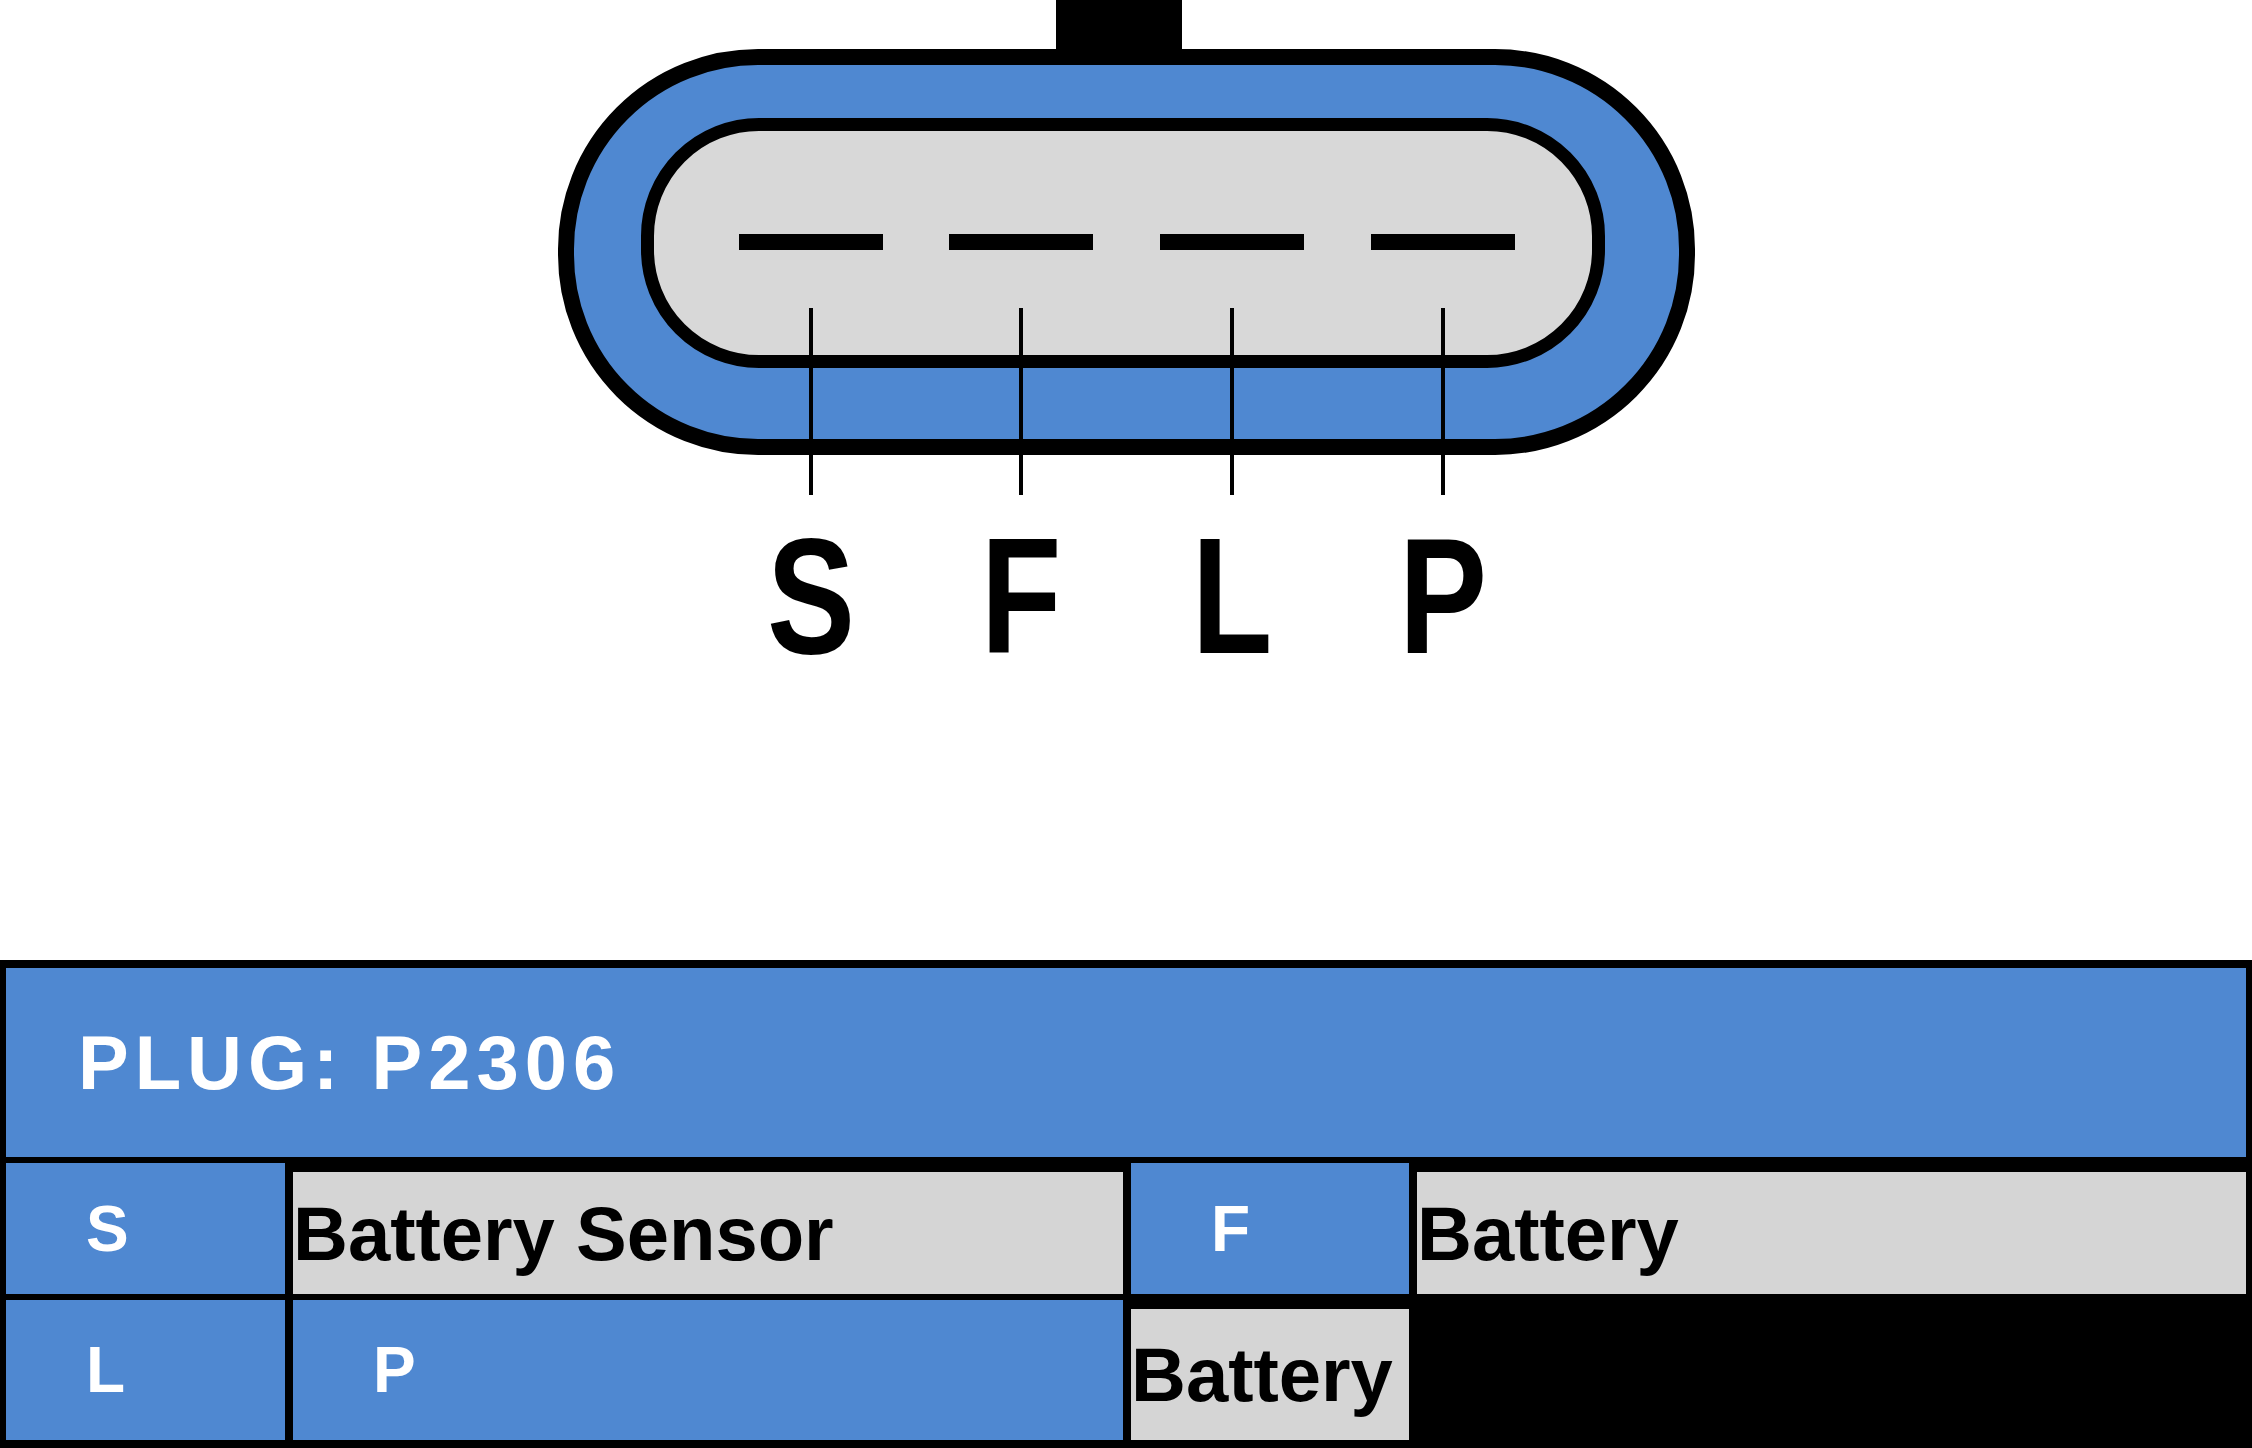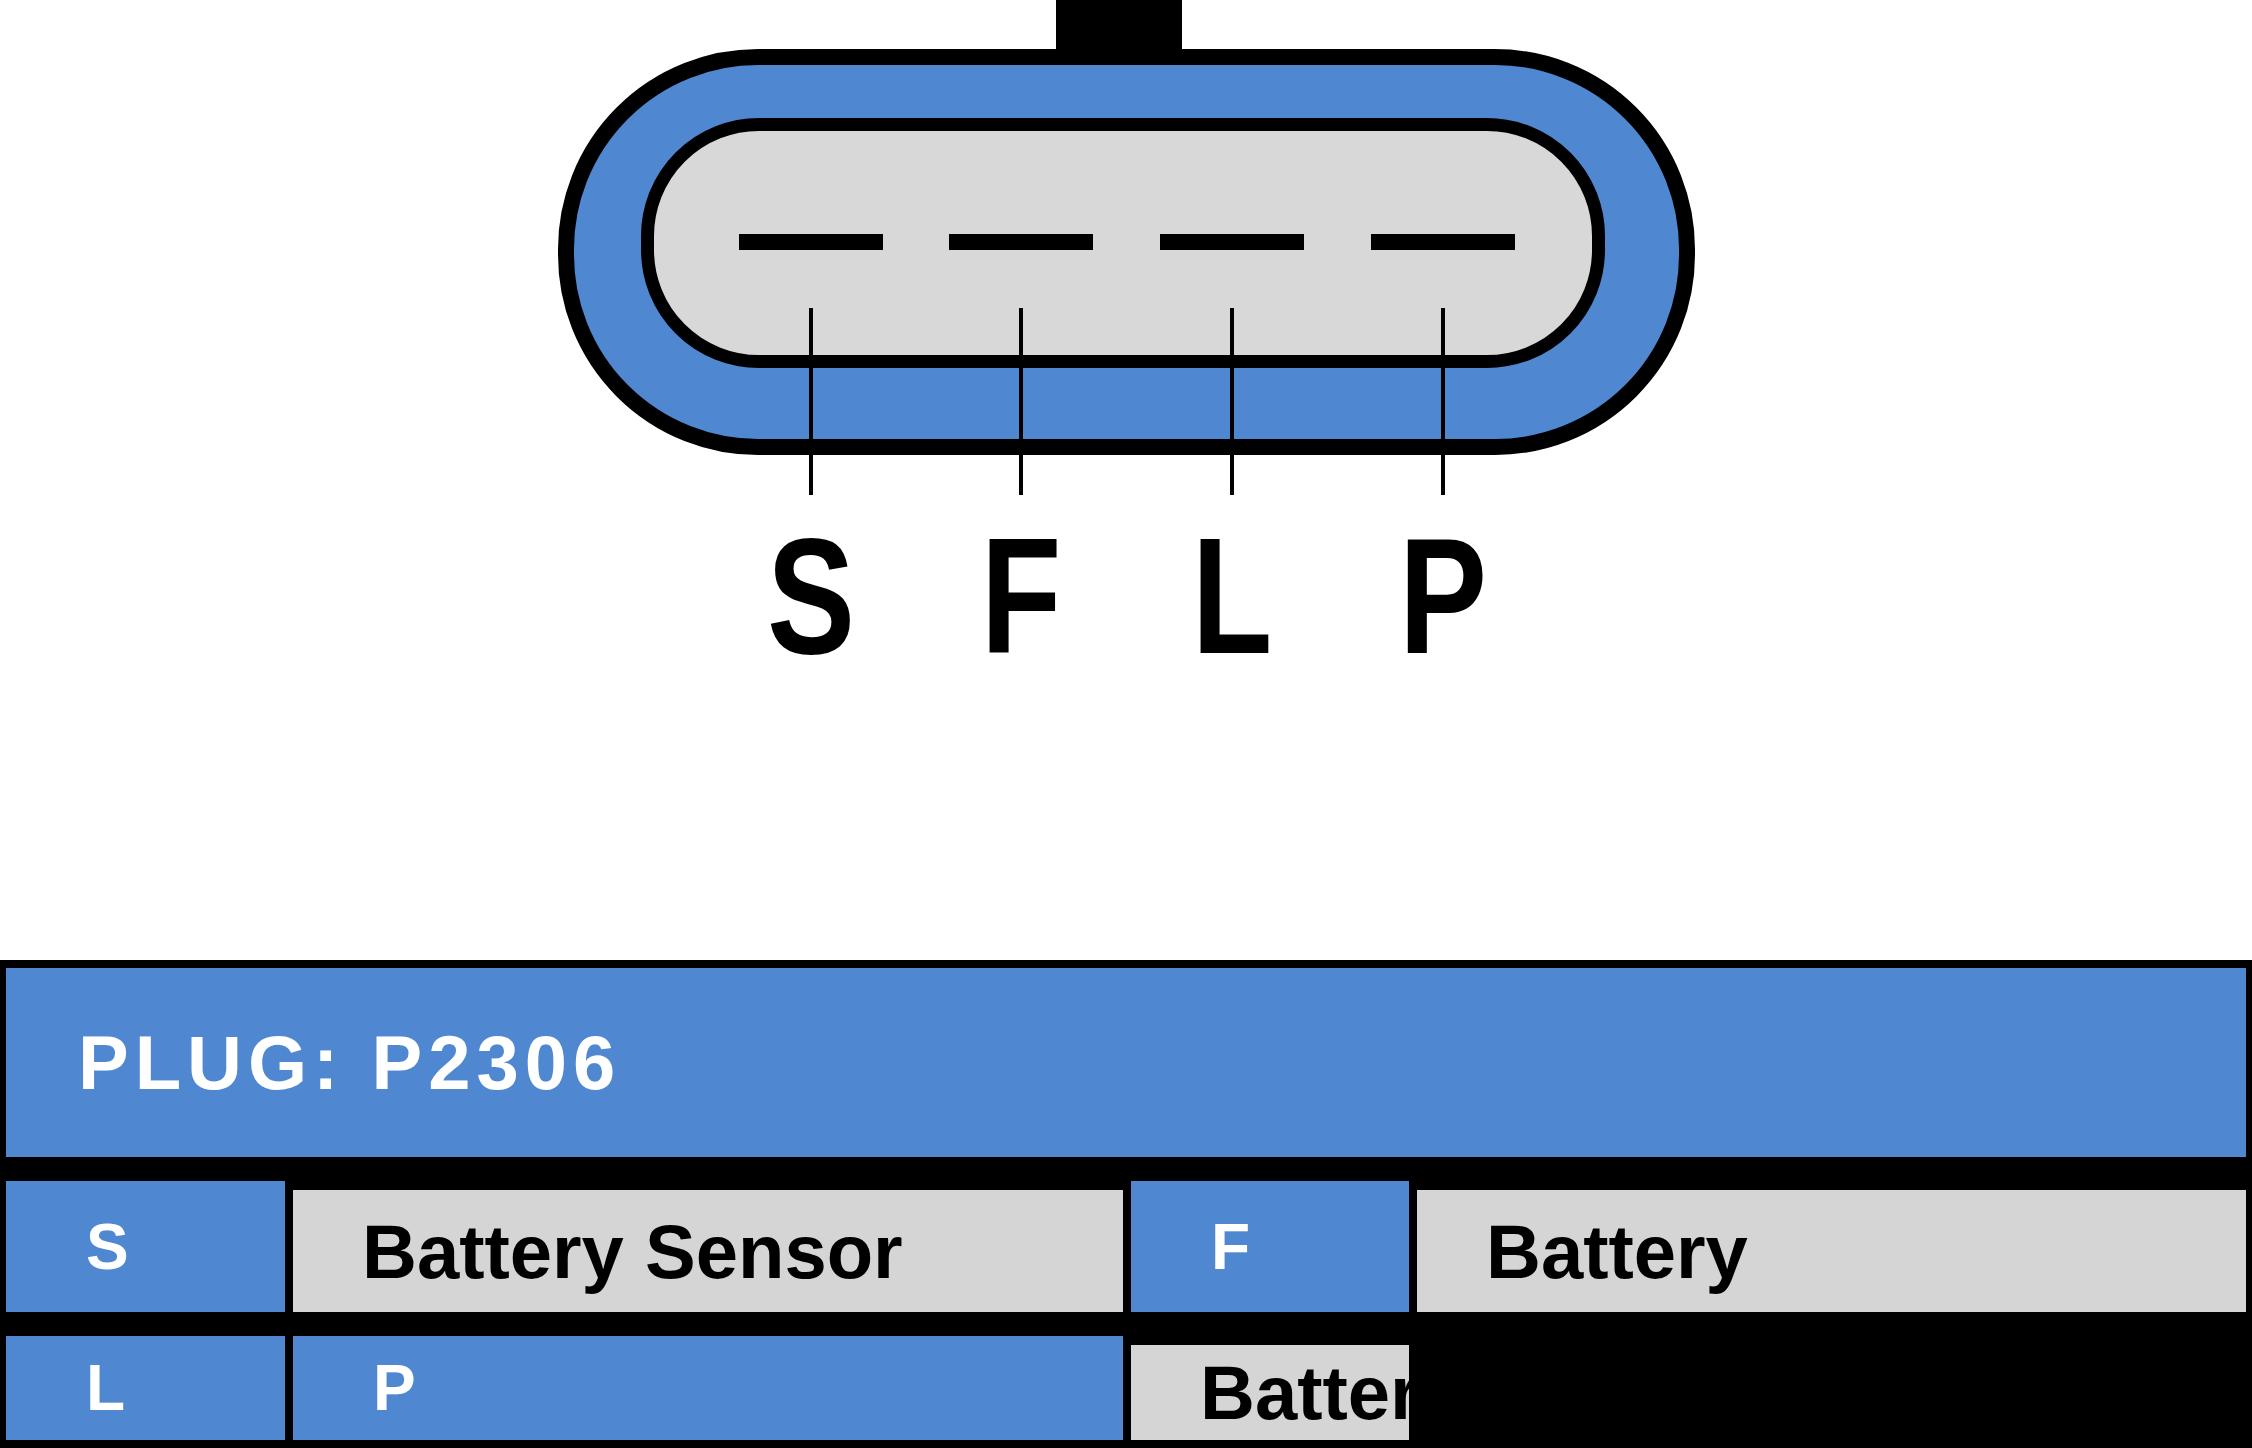--- a/index.html
+++ b/index.html
@@ -77,21 +77,21 @@
   
   .ptable {
     position: absolute;
     left: 0; top: 960px;
     width: 2252px; height: 488px;
     box-sizing: border-box;
     background: var(--ink, #000);
     display: grid;
     grid-template-columns: 279px 830px 278px 1fr;
     grid-template-rows: 189px 131px 1fr;
-    gap: 24px 8px;
+    gap: 6px 8px;
     padding: 8px 6px;
   }
   .thead {
     grid-column: 1 / -1;
     background: var(--blue, #4F88D1);
     display: flex;
     align-items: center;
     padding-left: 72px;
     color: #ffffff;
     font-size: 76px;
@@ -107,21 +107,20 @@
     color: #ffffff;
     font-size: 64px;
     font-weight: 700;
     padding-left: 80px;
   }
   .cell.desc {
     background: var(--gray-cell, #D5D5D5);
     color: var(--ink, #000);
     font-size: 76px;
     font-weight: 700;
-    padding-left: 69px;
     margin-top: 9px;
   }
 </style>
 </head>
 <body>
 
 <div class="stage">
 
   <div>
     <div class="conn-tab"></div>

